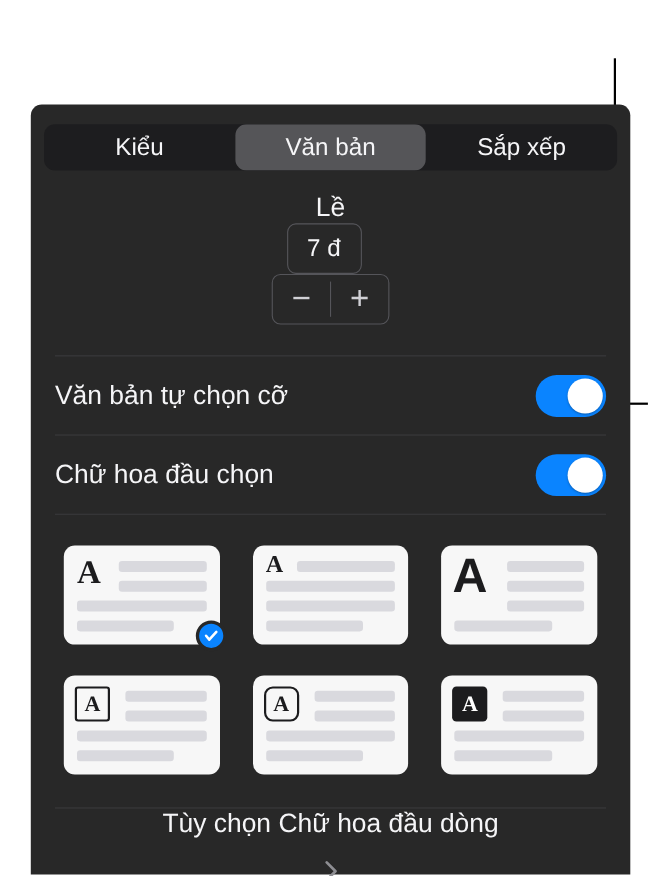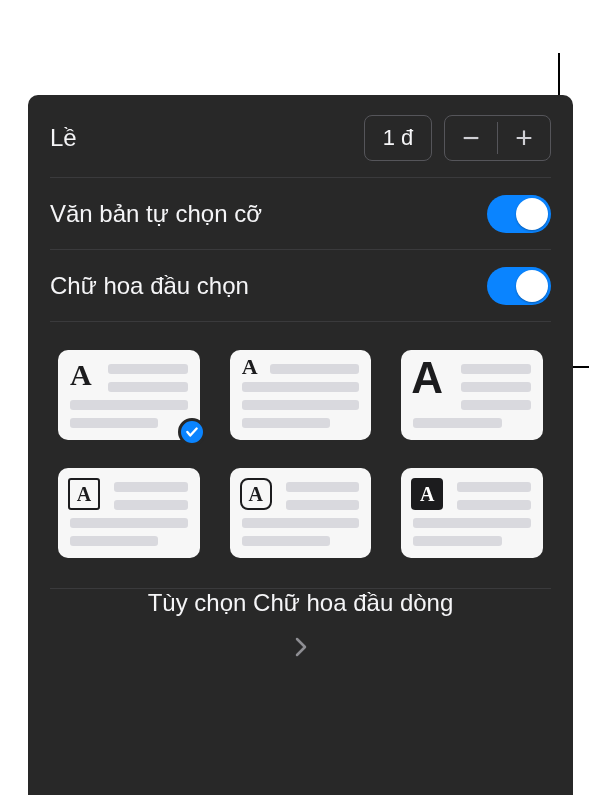--- a/index.html
+++ b/index.html
@@ -50,21 +50,21 @@
     align-items: center;
     min-height: 72px;
     border-bottom: 1px solid #3a3a3c;
   }
   .row:first-child { border-top: none; }
   .row-label {
     flex: 1;
     font-size: 24px;
     color: #f5f5f7;
   }
-  .margin-row { padding-top: 20px; padding-bottom: 16px; }
+  .margin-row { padding-top: 20px; padding-bottom: 28px; flex-direction: column; }
   .value-box {
     width: 68px;
     height: 46px;
     border: 1px solid #55555a;
     border-radius: 8px;
     display: flex;
     align-items: center;
     justify-content: center;
     font-size: 22px;
     color: #f5f5f7;
@@ -185,26 +185,31 @@
   }
 </style>
 </head>
 <body>
 
 <div class="callout-v" style="left:558px; top:53px; height:315px;"></div>
 <div class="callout-h" style="left:553px; top:366px; width:36px;"></div>
 
 <div class="panel">
 
+  <div class="seg">
+    <div class="seg-item">Kiểu</div>
+    <div class="seg-item active">Văn bản</div>
+    <div class="seg-item">Sắp xếp</div>
+  </div>
 
   <div class="content">
 
     <div class="row margin-row">
       <div class="row-label">Lề</div>
-      <div class="value-box">1 đ</div>
+      <div class="value-box">7 đ</div>
       <div class="stepper">
         <div class="step-btn">
           <span>−</span>
         </div>
         <div class="step-div"></div>
         <div class="step-btn">
           <span>+</span>
         </div>
       </div>
     </div>

